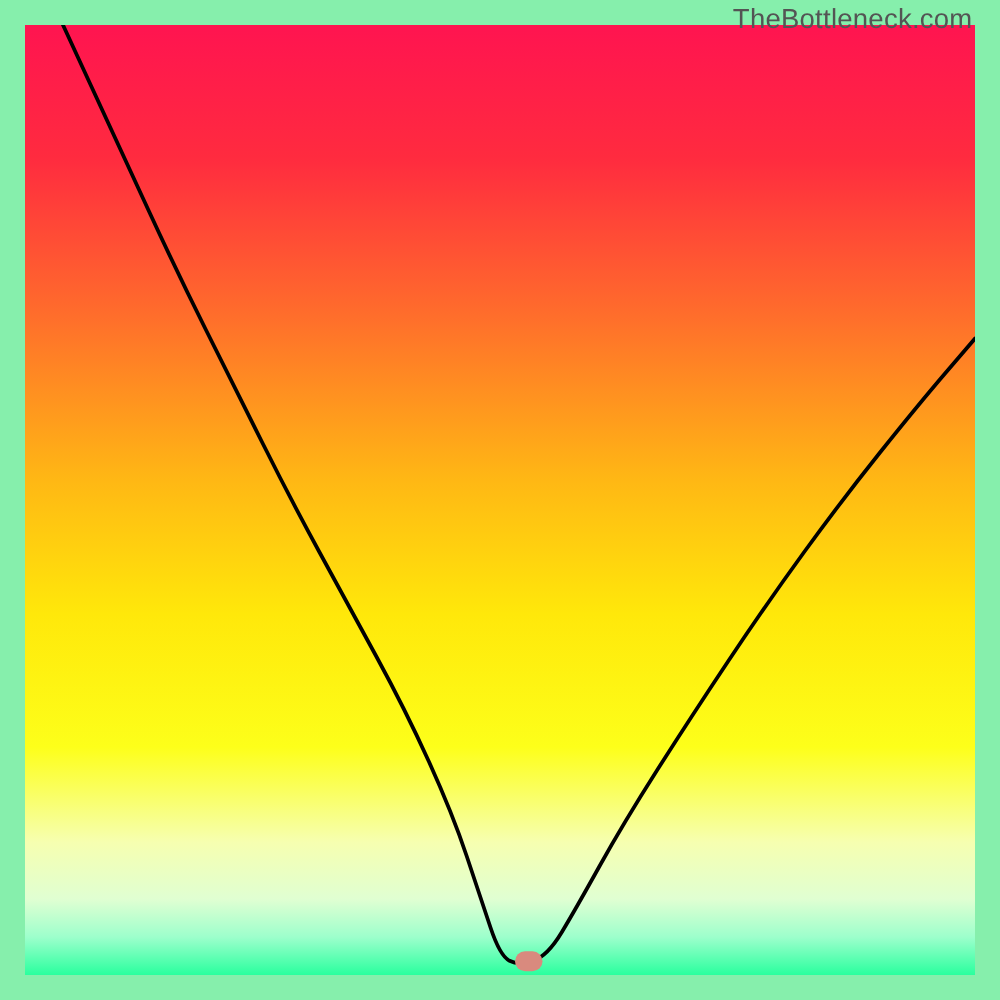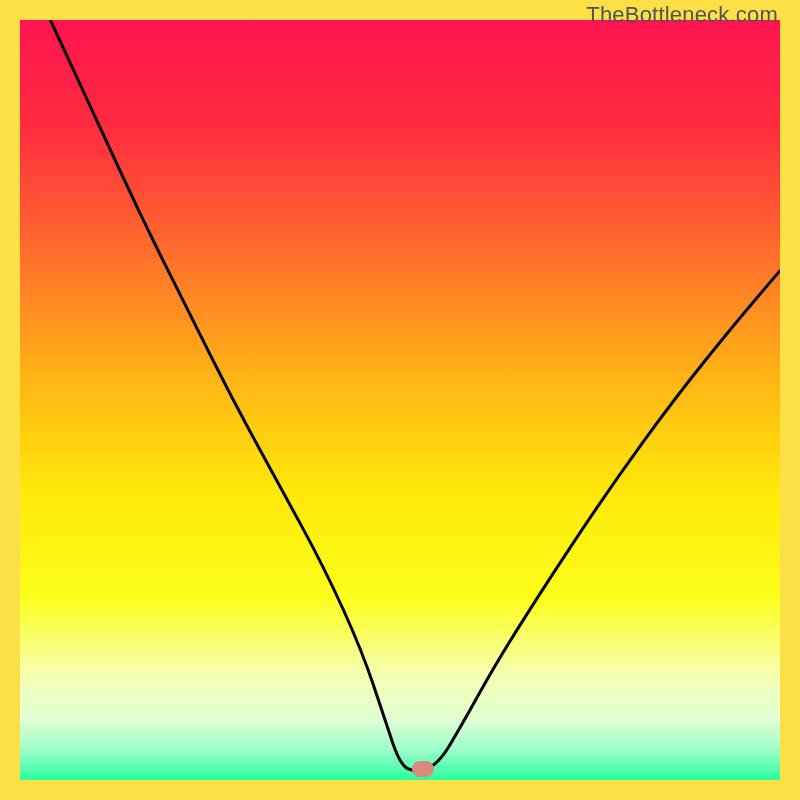--- a/index.html
+++ b/index.html
@@ -7,21 +7,21 @@
     padding: 0;
     width: 800px;
     height: 800px;
     background: #000;
     overflow: hidden;
     font-family: Arial, Helvetica, sans-serif;
   }
   .frame {
     position: absolute;
     inset: 0;
-    background: #fde047;
+    background: #86efac;
   }
   .plot-area {
     position: absolute;
     left: 20px;
     top: 20px;
     width: 760px;
     height: 760px;
     overflow: hidden;
   }
   .gradient {

